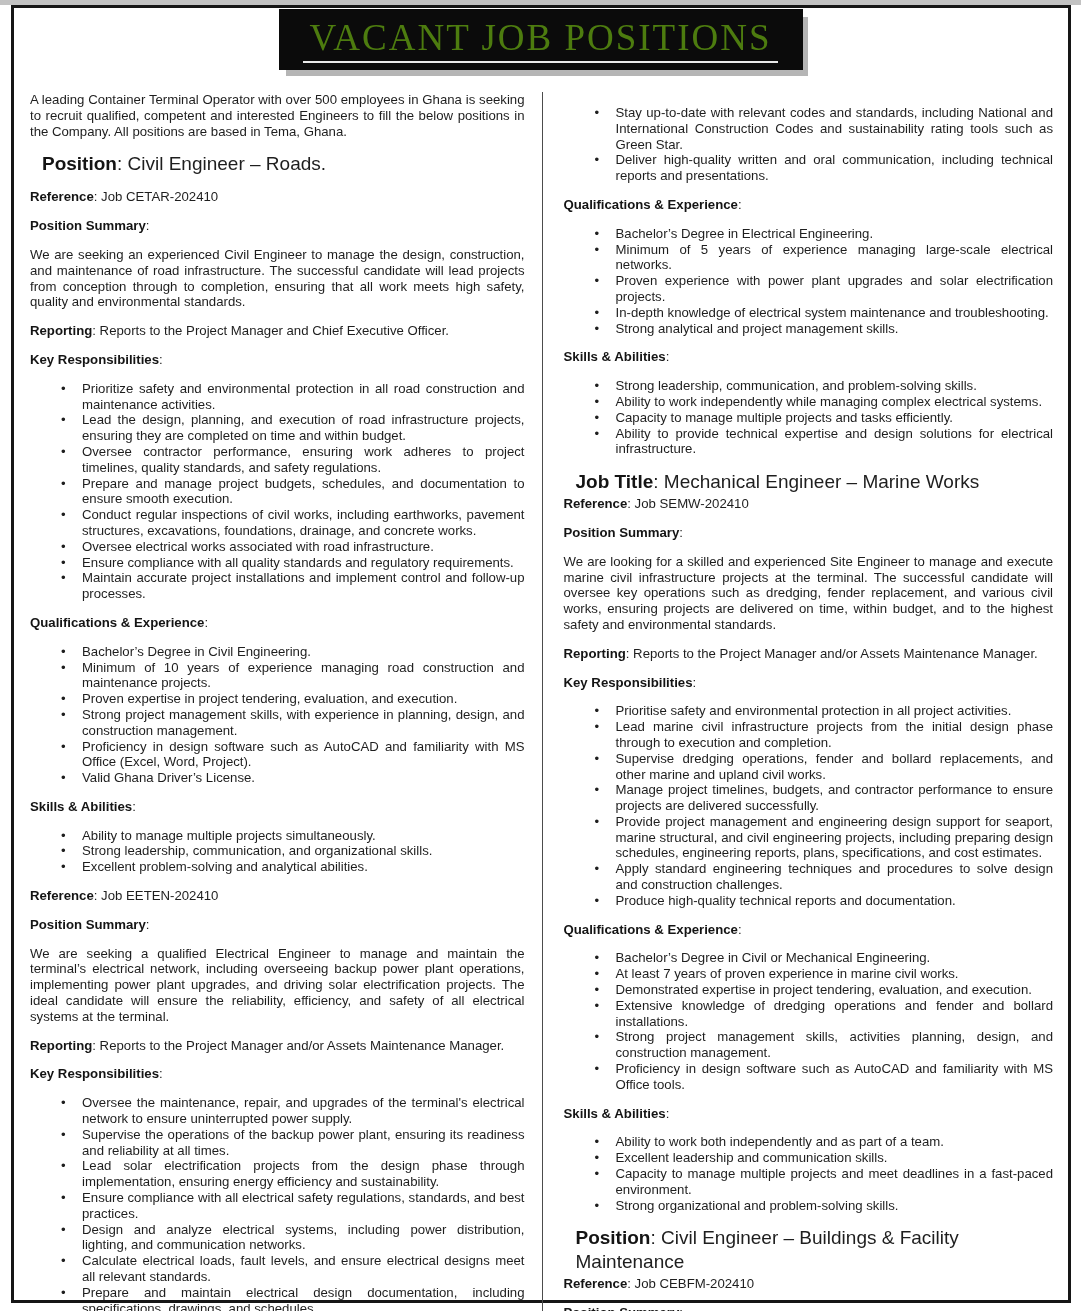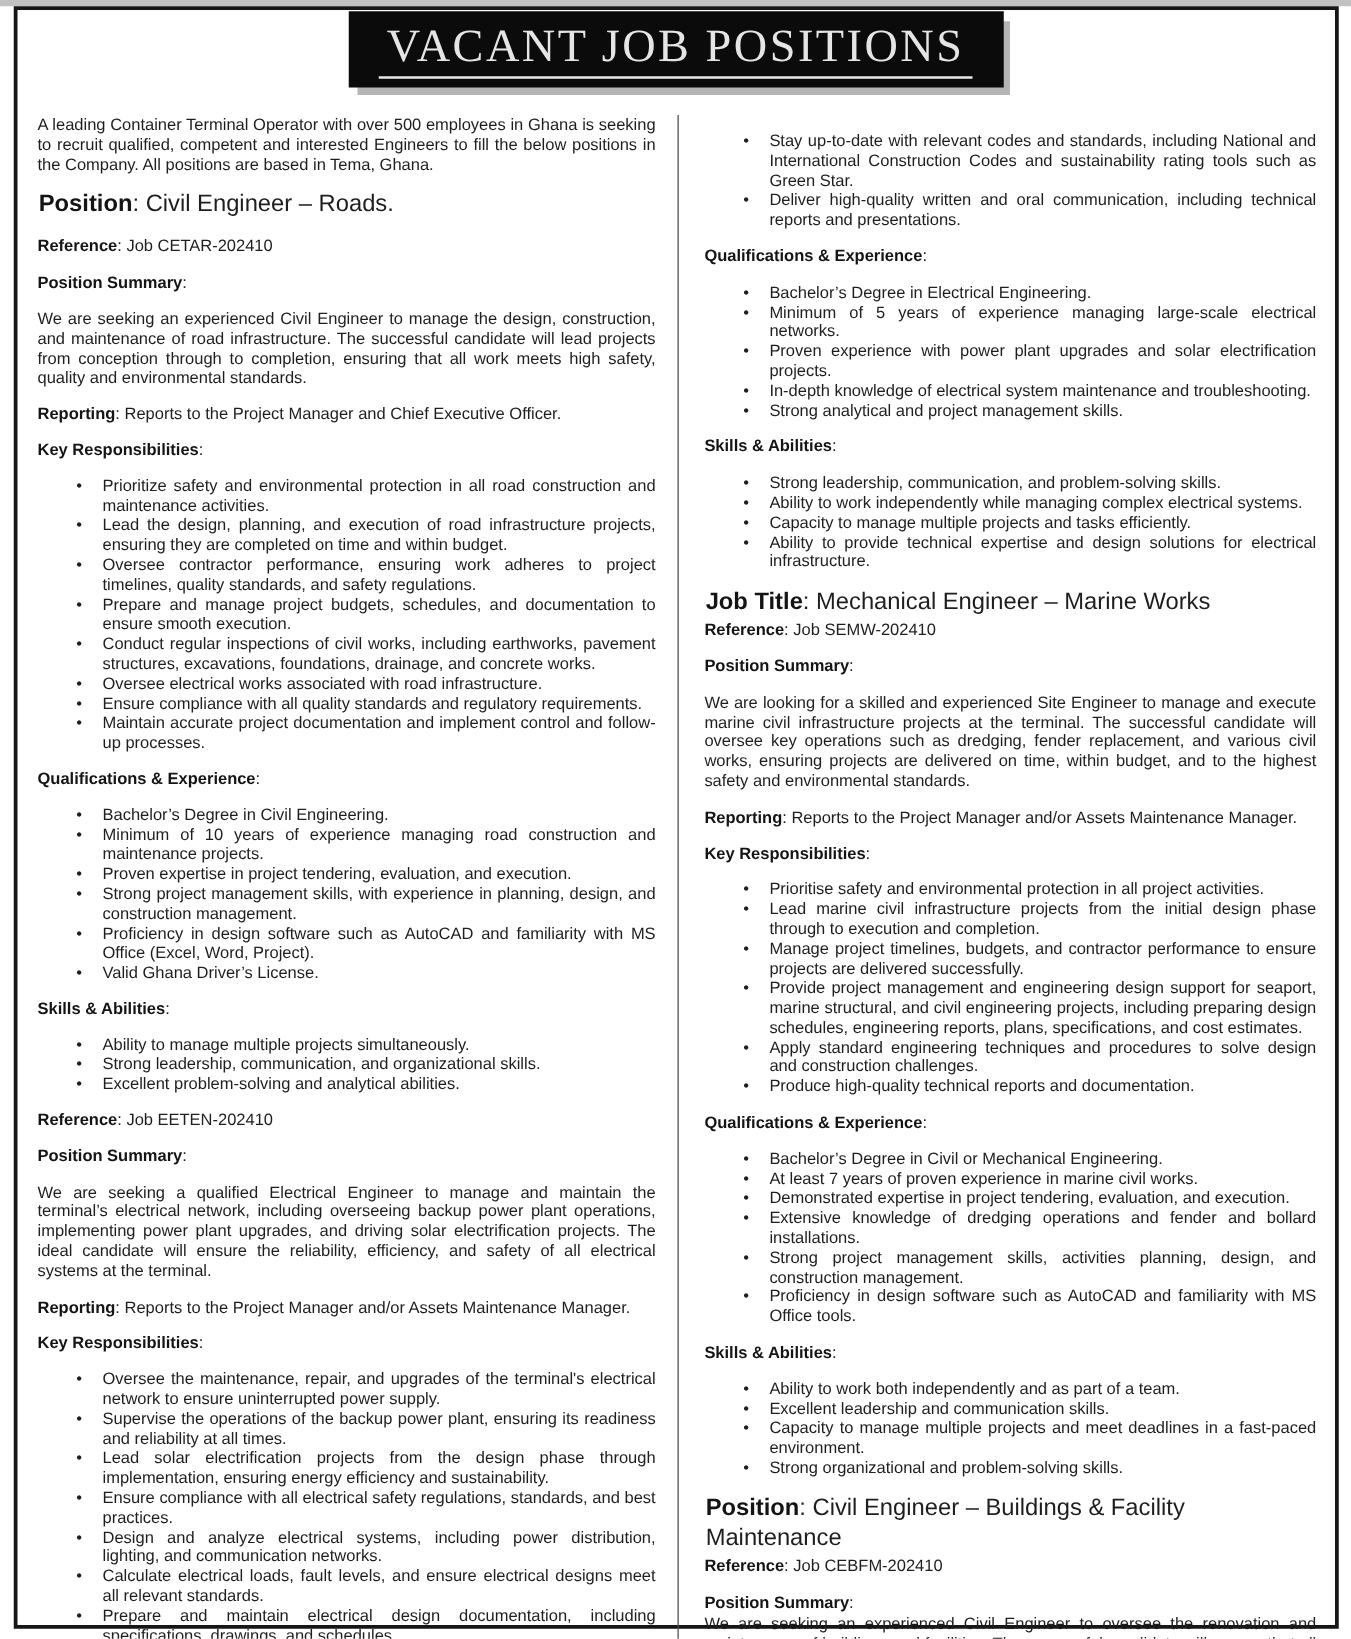--- a/index.html
+++ b/index.html
@@ -16,21 +16,21 @@
   .frame{
     position:absolute;left:11px;right:10px;top:5px;bottom:8px;
     border:3px solid #161616;
     pointer-events:none;
   }
   .banner{
     position:relative;
     width:524px;
     margin:9px auto 0 auto;
     background:#0b0b0b;
-    color:#e5e5e5;
+    color:#4d7c0f;
     text-align:center;
     padding:7px 0 11px 0;
     box-shadow:6px 7px 0 -1px #b5b5b5;
     z-index:2;
   }
   .banner-title{
     font-family:"Liberation Serif", serif;
     font-size:37px;
     letter-spacing:2px;
     font-weight:500;
@@ -50,21 +50,21 @@
   .para{
     font-size:13.2px;
     line-height:15.8px;
     text-align:justify;
     margin:0 0 13px 0;
   }
   .para strong, .bullets strong{font-weight:bold;color:#141414;}
   .job-heading{
     font-size:19px;
     line-height:24px;
-    margin:3px 0 13px 1px;
+    margin:3px 0 13px 12px;
     text-align:left;
   }
   .job-heading strong{font-weight:bold;color:#141414;}
   .tight{margin-bottom:2px !important;}
   ul.bullets{
     list-style:none;
     margin:13px 0 13px 0;
     padding:0;
   }
   ul.bullets li{
@@ -101,21 +101,21 @@
       <p class="para"><strong>Reporting</strong>: Reports to the Project Manager and Chief Executive Officer.</p>
       <p class="para tight"><strong>Key Responsibilities</strong>:</p>
       <ul class="bullets">
         <li>Prioritize safety and environmental protection in all road construction and maintenance activities.</li>
         <li>Lead the design, planning, and execution of road infrastructure projects, ensuring they are completed on time and within budget.</li>
         <li>Oversee contractor performance, ensuring work adheres to project timelines, quality standards, and safety regulations.</li>
         <li>Prepare and manage project budgets, schedules, and documentation to ensure smooth execution.</li>
         <li>Conduct regular inspections of civil works, including earthworks, pavement structures, excavations, foundations, drainage, and concrete works.</li>
         <li>Oversee electrical works associated with road infrastructure.</li>
         <li>Ensure compliance with all quality standards and regulatory requirements.</li>
-        <li>Maintain accurate project documentation and implement control and follow-up processes.</li>
+        <li>Maintain accurate project installations and implement control and follow-up processes.</li>
       </ul>
       <p class="para tight"><strong>Qualifications &amp; Experience</strong>:</p>
       <ul class="bullets">
         <li>Bachelor’s Degree in Civil Engineering.</li>
         <li>Minimum of 10 years of experience managing road construction and maintenance projects.</li>
         <li>Proven expertise in project tendering, evaluation, and execution.</li>
         <li>Strong project management skills, with experience in planning, design, and construction management.</li>
         <li>Proficiency in design software such as AutoCAD and familiarity with MS Office (Excel, Word, Project).</li>
         <li>Valid Ghana Driver’s License.</li>
       </ul>
@@ -162,20 +162,21 @@
       </ul>
       <p class="job-heading tight"><strong>Job Title</strong>: Mechanical Engineer – Marine Works</p>
       <p class="para"><strong>Reference</strong>: Job SEMW-202410</p>
       <p class="para"><strong>Position Summary</strong>:</p>
       <p class="para">We are looking for a skilled and experienced Site Engineer to manage and execute marine civil infrastructure projects at the terminal. The successful candidate will oversee key operations such as dredging, fender replacement, and various civil works, ensuring projects are delivered on time, within budget, and to the highest safety and environmental standards.</p>
       <p class="para"><strong>Reporting</strong>: Reports to the Project Manager and/or Assets Maintenance Manager.</p>
       <p class="para tight"><strong>Key Responsibilities</strong>:</p>
       <ul class="bullets">
         <li>Prioritise safety and environmental protection in all project activities.</li>
         <li>Lead marine civil infrastructure projects from the initial design phase through to execution and completion.</li>
+        <li>Supervise dredging operations, fender and bollard replacements, and other marine and upland civil works.</li>
         <li>Manage project timelines, budgets, and contractor performance to ensure projects are delivered successfully.</li>
         <li>Provide project management and engineering design support for seaport, marine structural, and civil engineering projects, including preparing design schedules, engineering reports, plans, specifications, and cost estimates.</li>
         <li>Apply standard engineering techniques and procedures to solve design and construction challenges.</li>
         <li>Produce high-quality technical reports and documentation.</li>
       </ul>
       <p class="para tight"><strong>Qualifications &amp; Experience</strong>:</p>
       <ul class="bullets">
         <li>Bachelor’s Degree in Civil or Mechanical Engineering.</li>
         <li>At least 7 years of proven experience in marine civil works.</li>
         <li>Demonstrated expertise in project tendering, evaluation, and execution.</li>

